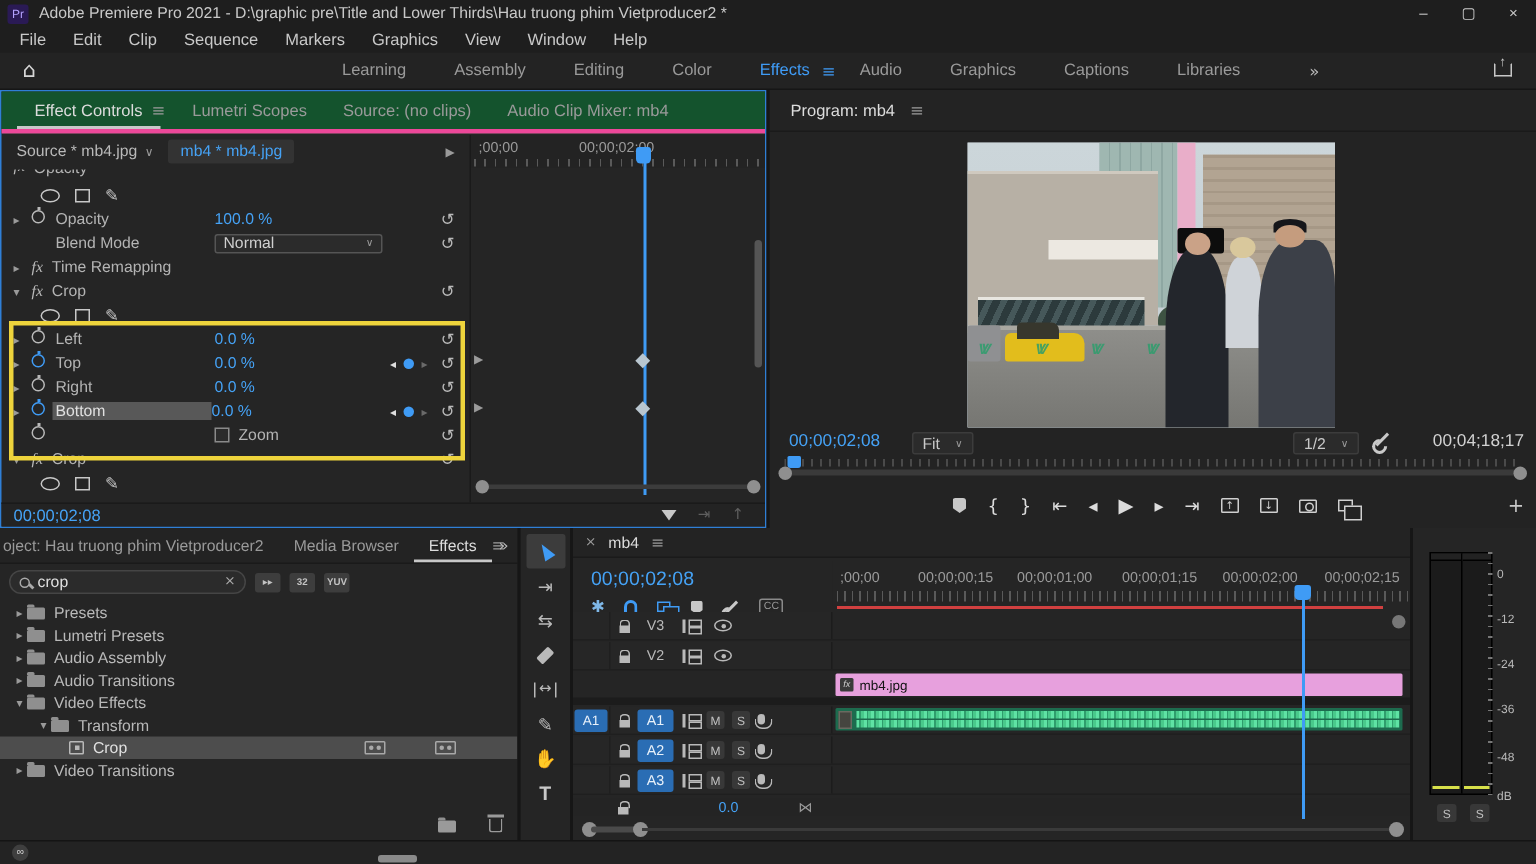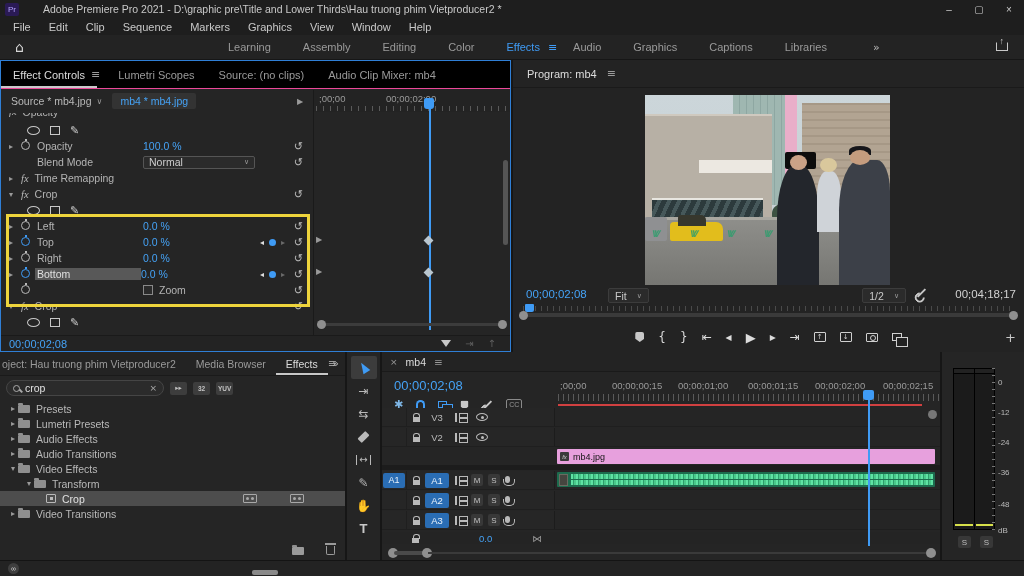--- a/index.html
+++ b/index.html
@@ -6,38 +6,38 @@
 html,body{background:#111}
 .app{position:relative;width:1024px;height:576px;background:#1d1d1d;overflow:hidden;
   font-family:"Liberation Sans","DejaVu Sans",sans-serif;color:#c8c8c8;font-size:11px;-webkit-font-smoothing:antialiased}
 .flex{display:flex;align-items:center}
 .glyph{font-family:"DejaVu Sans",sans-serif}
 
 
 .titlebar{position:absolute;left:0;top:0;right:0;height:18px;background:#1e1e1e;display:flex;align-items:center}
 .pr-logo{width:14px;height:13px;margin-left:5px;background:#2a1a55;color:#b4a2ff;font-size:8px;font-weight:normal;
   display:flex;align-items:center;justify-content:center;border-radius:2px}
-.title-text{margin-left:24px;font-size:10.5px;color:#c9c9c9;white-space:nowrap}
+.title-text{margin-left:7px;font-size:10.5px;color:#c9c9c9;white-space:nowrap}
 .winbtns{margin-left:auto;display:flex;height:100%}
 .winbtn{width:30px;display:flex;align-items:center;justify-content:center;font-size:10px;color:#c9c9c9}
 .menubar{position:absolute;left:0;top:18px;right:0;height:17px;background:#1e1e1e;display:flex;align-items:center;padding-left:4px}
 .menu-item{padding:0 9px;font-size:11px;color:#c9c9c9}
 .wsbar{position:absolute;left:0;top:35px;right:0;height:25px;background:#232323;display:flex;align-items:center;border-bottom:1px solid #161616}
 .home-ico{margin-left:15px;font-size:14px;color:#d6d6d6}
 .ws-tabs{position:absolute;left:212px;display:flex;align-items:center;gap:0}
 .ws-tab{padding:0 16px;font-size:11px;color:#9a9a9a}
 .ws-tab.active{color:#3f9bf5}
 .ws-menu{color:#3f9bf5;font-size:11px;margin-left:-8px}
 .ws-ovf{color:#b9b9b9;margin-left:30px;font-size:11px}
 .i-share{position:absolute;right:16px;top:7px;width:12px;height:9px;border:1px solid #c8c8c8;border-top-color:transparent}
 .i-share::after{content:"↑";position:absolute;left:2.5px;top:-7px;font-size:9px;color:#c8c8c8}
 
 
 .ec{position:absolute;left:0;top:60px;width:511px;height:292px;background:#252525;border:1px solid #2f7fd6}
-.panel-tabs{height:28px;background:#000000;display:flex;align-items:center;gap:0;border-bottom:1px solid #ec4899}
+.panel-tabs{height:28px;background:#14532d;display:flex;align-items:center;padding-left:10px;gap:0;border-bottom:3px solid #ec4899}
 .ptab{font-size:11px;color:#9a9a9a;padding:0 12px;height:100%;display:flex;align-items:center;white-space:nowrap}
 .ptab.active{color:#dcdcdc;box-shadow:inset 0 -2px 0 #c8c8c8}
 .ptab-menu{color:#9a9a9a;margin-left:-6px;margin-right:6px}
 .ec-src{position:absolute;left:0;top:29px;width:312px;height:22px;display:flex;align-items:center;padding-left:10px;font-size:10.5px;color:#b9b9b9}
 .ec-src .caret{margin-left:5px;font-size:8px;color:#9a9a9a}
 .ec-seq{margin-left:10px;background:#333;color:#45a2f5;padding:2px 8px;border-radius:2px}
 .ec-showhide{position:absolute;left:296px;top:36px;font-size:8px;color:#9a9a9a}
 .ec-list{position:absolute;left:0;top:52px;width:312px;height:225px;overflow:hidden;font-size:10.5px;color:#b4b4b4}
 .ecrow{height:16px;display:flex;align-items:center;padding-left:8px;position:relative}
 .ecrow .chev{width:12px;font-size:8px;color:#9a9a9a}
@@ -557,21 +557,21 @@
         <span>Presets</span>
       </div>
       <div class="trow" style="padding-left:8px">
         <span class="chev glyph">▸</span>
         <span class="i-folder"></span>
         <span>Lumetri Presets</span>
       </div>
       <div class="trow" style="padding-left:8px">
         <span class="chev glyph">▸</span>
         <span class="i-folder"></span>
-        <span>Audio Effects</span>
+        <span>Audio Assembly</span>
       </div>
       <div class="trow" style="padding-left:8px">
         <span class="chev glyph">▸</span>
         <span class="i-folder"></span>
         <span>Audio Transitions</span>
       </div>
       <div class="trow" style="padding-left:8px">
         <span class="chev glyph">▾</span>
         <span class="i-folder"></span>
         <span>Video Effects</span>

